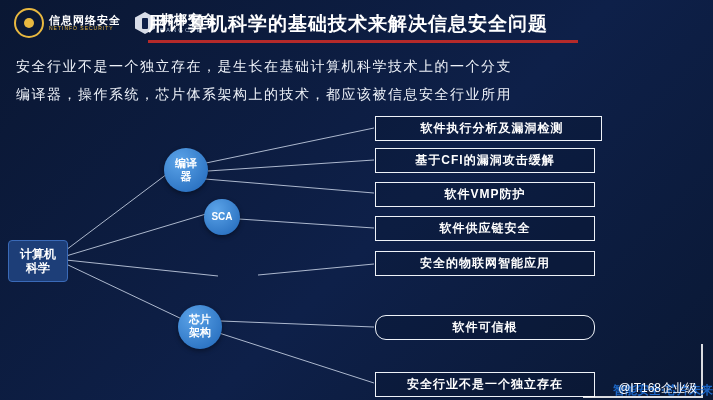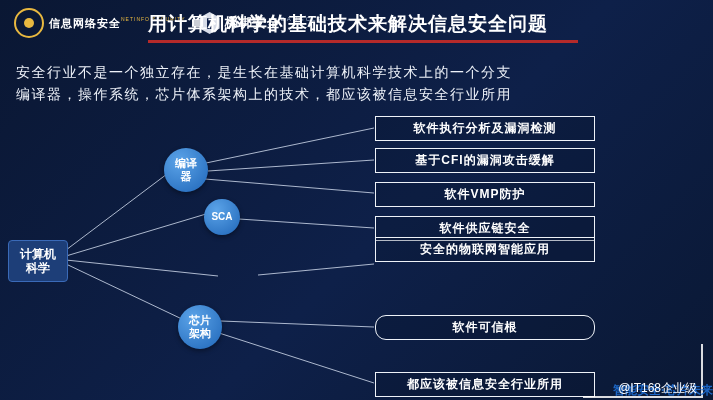--- a/index.html
+++ b/index.html
@@ -8,61 +8,61 @@
     font-family:"Liberation Sans","DejaVu Sans",sans-serif;
     background:linear-gradient(135deg,#0a1733 0%,#0e2049 55%,#0a1834 100%);
     color:#fff;
   }
   
   .logos{position:absolute;left:14px;top:8px;display:flex;gap:14px;align-items:center;}
   .logo{display:flex;gap:5px;align-items:center;}
   .logo1-icon{width:26px;height:26px;border-radius:50%;border:2px solid #e8b840;
     display:flex;align-items:center;justify-content:center;}
   .logo1-icon i{display:block;width:10px;height:10px;border-radius:50%;background:#e8b840;}
-  .logo-txt{display:flex;line-height:1.1;}
+  .logo-txt{display:flex;flex-direction:column;line-height:1.1;}
   .logo1-name{font-size:11px;font-weight:bold;color:#fff;letter-spacing:1px;}
   .logo1-sub{font-size:5px;color:#e8b840;letter-spacing:1px;}
   .logo2-icon{width:20px;height:22px;background:#d8dde8;
     clip-path:polygon(50% 0,100% 25%,100% 75%,50% 100%,0 75%,0 25%);
     display:flex;align-items:center;justify-content:center;}
   .logo2-icon i{display:block;width:6px;height:11px;background:#0e2049;border-radius:1px;}
   .logo2-name{font-size:13px;font-weight:bold;color:#fff;letter-spacing:1px;}
   .logo2-sub{font-size:6px;color:#9fb0c9;letter-spacing:2px;}
   .title{position:absolute;left:148px;top:11px;font-size:19px;font-weight:bold;
     letter-spacing:1px;color:#ffffff;white-space:nowrap;}
   .title-underline{position:absolute;left:148px;top:40px;width:430px;height:3px;background:#b52a2a;}
   
   .body-line{position:absolute;left:16px;font-size:14px;color:#eef2f9;letter-spacing:1.5px;white-space:nowrap;}
-  .body-line.l1{top:64px;}
+  .body-line.l1{top:58px;}
   .body-line.l2{top:86px;}
   
   .connectors{position:absolute;left:0;top:0;width:713px;height:400px;pointer-events:none;}
   .root-node{position:absolute;left:8px;top:240px;width:58px;height:40px;
     background:#1d3e78;border:1px solid #3a6ab8;border-radius:4px;
     display:flex;align-items:center;justify-content:center;}
   .root-node span{display:block;width:42px;text-align:center;font-size:12px;font-weight:bold;
     line-height:1.2;word-break:break-all;}
   .circle{position:absolute;border-radius:50%;
     background:radial-gradient(circle at 35% 30%,#5ba3e8,#1f66b8);
     box-shadow:0 2px 5px rgba(0,0,0,.4);
     display:flex;align-items:center;justify-content:center;font-weight:bold;color:#fff;}
   .circle span{display:block;text-align:center;line-height:1.15;word-break:break-all;}
   .c-compiler{left:164px;top:148px;width:44px;height:44px;font-size:11px;}
   .c-compiler span{width:24px;}
   .c-sca{left:204px;top:199px;width:36px;height:36px;font-size:10px;}
   .c-os{left:215px;top:255px;width:44px;height:44px;font-size:11px;}
   .c-os span{width:24px;}
-  .c-chip{left:178px;top:305px;width:44px;height:44px;font-size:11px;}
+  .c-chip{left:178px;top:305px;width:44px;height:44px;font-size:11px;font-family:Liberation Mono, monospace;}
   .c-chip span{width:24px;}
   .leaf{position:absolute;left:375px;width:218px;height:23px;
     border:1px solid #eef2f8;background:rgba(8,18,42,.25);
     display:flex;align-items:center;justify-content:center;
     font-size:12px;font-weight:bold;color:#fff;letter-spacing:1px;white-space:nowrap;}
-  .leaf.n1{top:116px;} .leaf.n2{top:148px;} .leaf.n3{top:182px;}
-  .leaf.n4{top:216px;} .leaf.n5{top:237px;} .leaf.n6{top:315px;border-radius:11px;} .leaf.n7{top:372px;}
+  .leaf.n1{top:116px;padding-left:7px;} .leaf.n2{top:148px;} .leaf.n3{top:182px;}
+  .leaf.n4{top:216px;} .leaf.n5{top:251px;} .leaf.n6{top:315px;border-radius:11px;} .leaf.n7{top:372px;}
   
   .corner-frame{position:absolute;right:10px;bottom:2px;width:118px;height:52px;
     border-right:2px solid rgba(255,255,255,.85);border-bottom:2px solid rgba(255,255,255,.85);}
   .watermark{position:absolute;right:0;bottom:0;width:140px;height:22px;}
   .wm-brand{position:absolute;right:0;bottom:1px;font-size:12px;font-weight:bold;
     color:#1e6fd6;opacity:.9;white-space:nowrap;letter-spacing:0;}
   .wm-credit{position:absolute;right:16px;bottom:3px;font-size:12px;color:#ffffff;white-space:nowrap;}
 </style>
 </head>
 <body>
@@ -125,21 +125,21 @@
   <div class="circle c-chip">
     <span>芯片架构</span>
   </div>
 
   <div class="leaf n1">软件执行分析及漏洞检测</div>
   <div class="leaf n2">基于CFI的漏洞攻击缓解</div>
   <div class="leaf n3">软件VMP防护</div>
   <div class="leaf n4">软件供应链安全</div>
   <div class="leaf n5">安全的物联网智能应用</div>
   <div class="leaf n6">软件可信根</div>
-  <div class="leaf n7">都应该被信息安全行业所用</div>
+  <div class="leaf n7">安全行业不是一个独立存在</div>
 
   <div class="corner-frame"></div>
   <div class="watermark">
     <span class="wm-brand">智能安全·芯片未来</span>
     <span class="wm-credit">@IT168企业级</span>
   </div>
 
 </div>
 
 </body></html>

